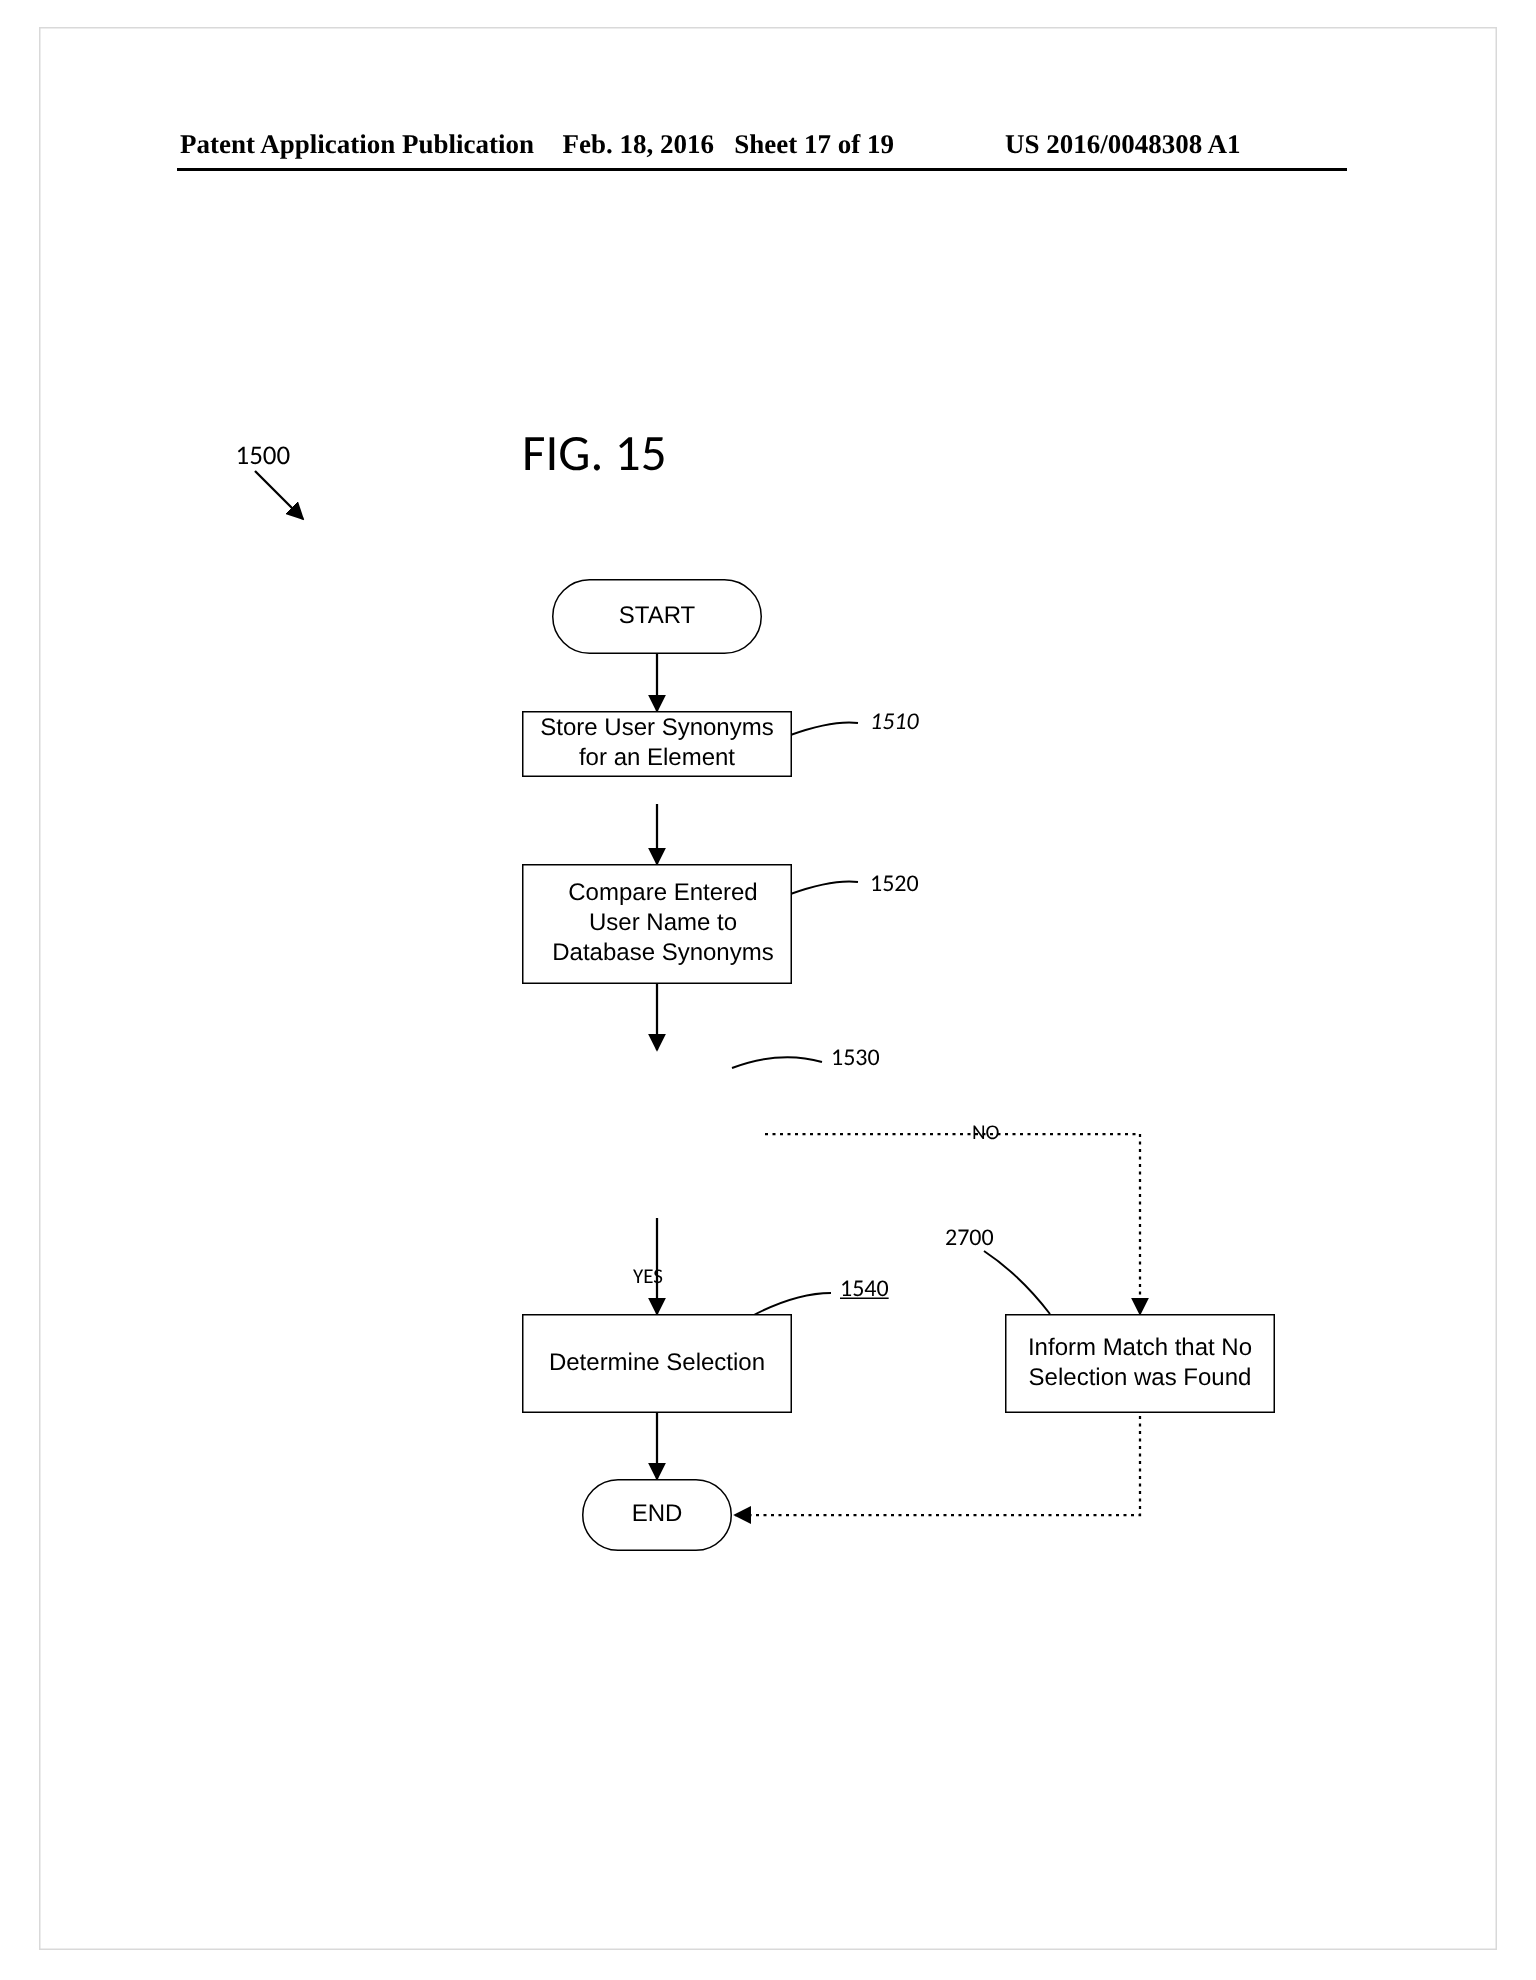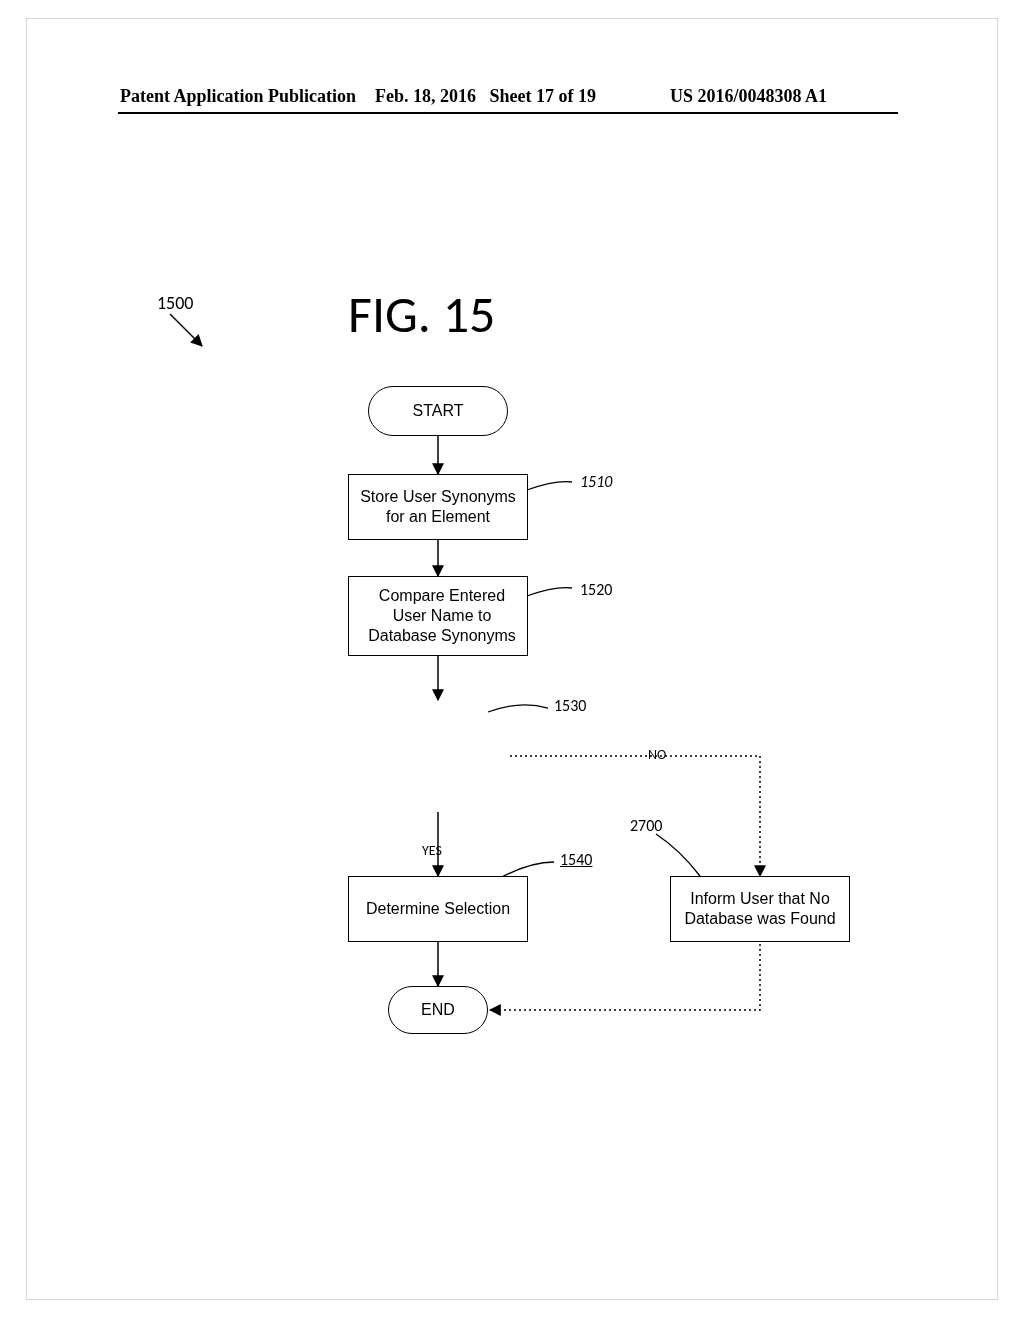--- a/index.html
+++ b/index.html
@@ -38,21 +38,21 @@
     position: absolute;
     left: 118px;
     top: 112px;
     width: 780px;
     border-top: 2px solid #000;
   }
   .fig-title {
     position: absolute;
     top: 282px;
     left: 348px;
-    font-size: 52px;
+    font-size: 34px;
     font-family: "Calibri", "Arial", sans-serif;
   }
   .fig-id {
     position: absolute;
     top: 292px;
     left: 157px;
     font-size: 18px;
     font-family: "Calibri", "Arial", sans-serif;
   }
   
@@ -165,28 +165,28 @@
 
     <path d="M527,490 Q555,480 572,482" fill="none" stroke="#000" stroke-width="1.3"></path>
     <path d="M527,596 Q555,586 572,588" fill="none" stroke="#000" stroke-width="1.3"></path>
     <path d="M488,712 Q520,700 548,708" fill="none" stroke="#000" stroke-width="1.3"></path>
     <path d="M500,878 Q530,862 554,862" fill="none" stroke="#000" stroke-width="1.3"></path>
     <path d="M700,876 Q680,850 656,834" fill="none" stroke="#000" stroke-width="1.3"></path>
   </svg>
 
   <div class="node terminator" style="left:368px; top:386px; width:140px; height:50px;">START</div>
 
-  <div class="node process" style="left:348px; top:474px; width:180px; height:66px;">Store User Synonyms for an Element</div>
+  <div class="node process" style="left:348px; top:474px; width:180px; height:44px;">Store User Synonyms for an Element</div>
 
   <div class="node process" style="left:348px; top:576px; width:180px; height:80px;padding-left:16px;">Compare Entered User Name to Database Synonyms</div>
 
 
   <div class="node process" style="left:348px; top:876px; width:180px; height:66px;">Determine Selection</div>
 
-  <div class="node process" style="left:670px; top:876px; width:180px; height:66px;">Inform User that No Database was Found</div>
+  <div class="node process" style="left:670px; top:876px; width:180px; height:66px;">Inform Match that No Selection was Found</div>
 
   <div class="node terminator" style="left:388px; top:986px; width:100px; height:48px;">END</div>
 
   <div class="edge-label" style="left:422px; top:842px;">YES</div>
   <div class="edge-label" style="left:648px; top:746px;">NO</div>
 
   <div class="ref-label" style="left:580px; top:472px;font-style:italic;">1510</div>
   <div class="ref-label" style="left:580px; top:580px;">1520</div>
   <div class="ref-label" style="left:554px; top:696px;">1530</div>
   <div class="ref-label" style="left:560px; top:850px;text-decoration:underline;">1540</div>

